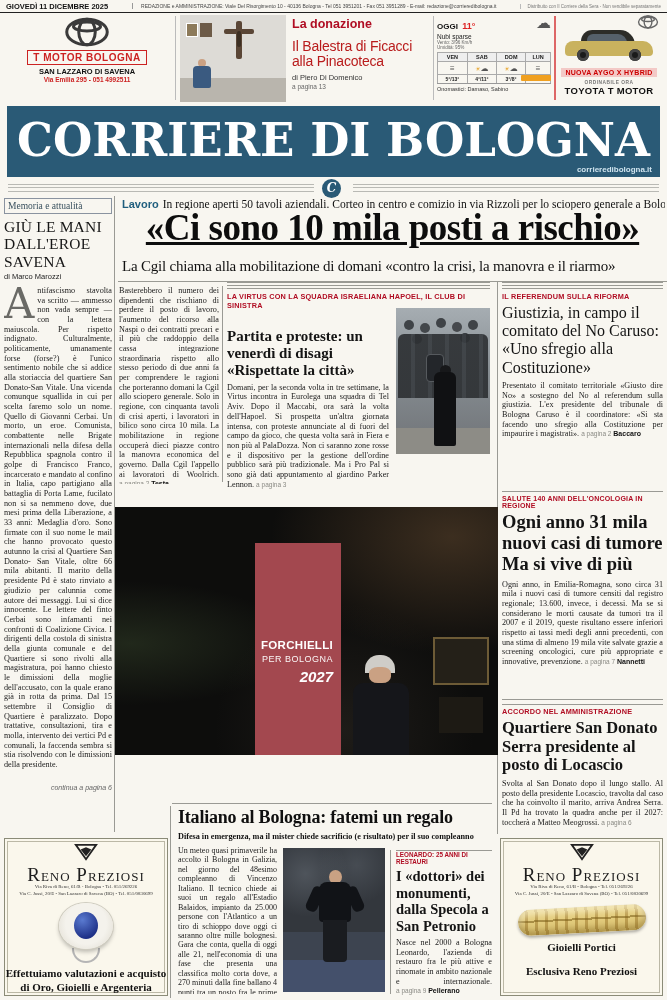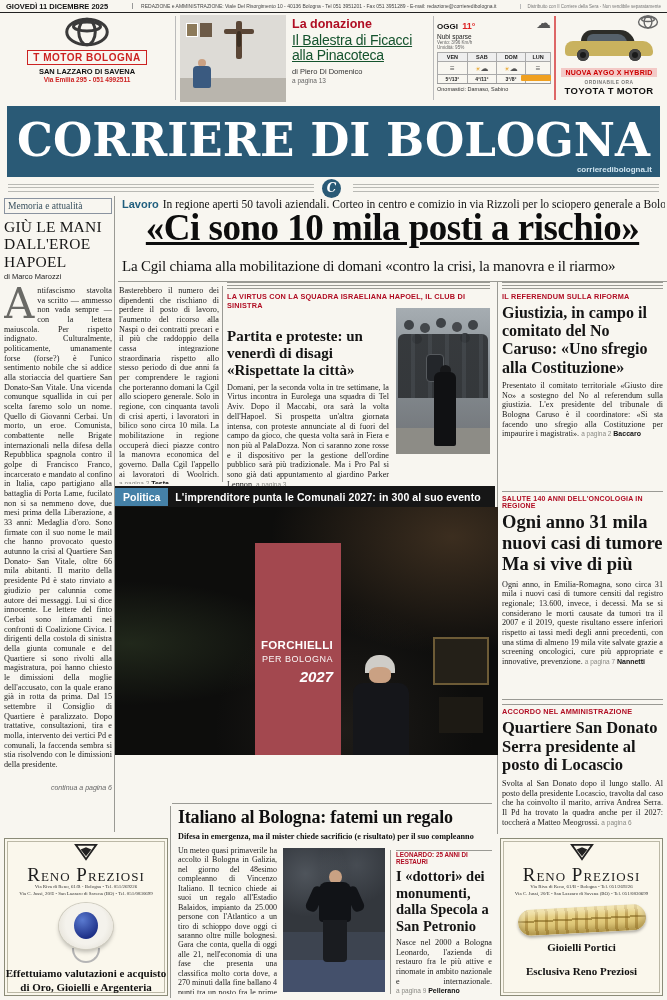--- a/index.html
+++ b/index.html
@@ -34,21 +34,21 @@
   #gphoto{left:180px;top:15px;width:106px;height:87px;background:linear-gradient(#dddbd6 0 72%,#b9b5ad 72% 100%);overflow:hidden;}
   .crux-v{position:absolute;left:56px;top:6px;width:6px;height:38px;background:#5a4636;border-radius:2px;}
   .crux-h{position:absolute;left:44px;top:14px;width:30px;height:5px;background:#5a4636;border-radius:2px;}
   .crux-f{position:absolute;left:57px;top:16px;width:4px;height:16px;background:#3c2f23;border-radius:2px;}
   .gman-h{position:absolute;left:18px;top:44px;width:8px;height:8px;border-radius:50%;background:#caa183;}
   .gman-b{position:absolute;left:13px;top:51px;width:18px;height:22px;border-radius:4px 4px 2px 2px;background:#3a5a80;}
   .gart{position:absolute;left:6px;top:8px;width:10px;height:12px;background:#8c7a5a;border:1px solid #fff;box-shadow:14px 0 0 #6d5b48;}
 
   #dona{left:292px;top:17px;width:140px;height:84px;}
   #dona .k{font:bold 12.5px "Liberation Sans",sans-serif;color:#b00d23;}
-  #dona .t{font:300 14px "Liberation Sans",sans-serif;color:#14532d;line-height:1.08;margin-top:2px;letter-spacing:-.2px;text-decoration:underline;}
+  #dona .t{font:300 14px "Liberation Sans",sans-serif;color:#b91c1c;line-height:1.08;margin-top:8px;letter-spacing:-.2px;}
   #dona .b{font:7.5px "Liberation Sans",sans-serif;color:#333;margin-top:4px;}
   #dona .p{font:6.5px "Liberation Sans",sans-serif;color:#666;margin-top:1px;}
 
   #weather{left:437px;top:15px;width:114px;height:87px;font-family:"Liberation Sans",sans-serif;}
   #weather .r1{display:flex;justify-content:space-between;}
   #weather .oggi{font-weight:bold;font-size:8px;color:#111;}
   #weather .temp{color:#d22;font-weight:bold;font-size:9px;}
   #weather .cond{font-size:6.5px;color:#222;}
   #weather .sm{font-size:4.6px;color:#666;}
   #weather .cloud{position:relative;font-size:15px;color:#555;line-height:1;}
@@ -113,21 +113,21 @@
   .pbodies{position:absolute;top:26px;left:2px;right:2px;height:64px;border-radius:6px 6px 0 0;
            background:repeating-linear-gradient(90deg,#2e3134 0 13px,#3a3e42 13px 17px);opacity:.92;}
   .shield{position:absolute;top:46px;left:30px;width:16px;height:26px;border-radius:4px;background:#23262a;border:1px solid #565a5e;}
   .cman{position:absolute;bottom:8px;left:38px;width:22px;height:74px;border-radius:6px 6px 2px 2px;background:#101113;}
   .cman-h{position:absolute;bottom:78px;left:44px;width:11px;height:11px;border-radius:50%;background:#17181a;}
   .pground{position:absolute;bottom:0;left:0;right:0;height:26px;background:#8d8c86;}
 
   
   #refer{left:502px;top:282px;width:161px;}
   #refer .kick{margin-top:3px;font-size:7.3px;}
-  #refer .head{font-size:16px;font-weight:bold;line-height:1.14;color:#141414;margin-top:3px;}
+  #refer .head{font-size:16px;font-weight:normal;line-height:1.14;color:#141414;margin-top:3px;}
   #refer .body{margin-top:4px;}
   #refphoto{float:right;width:64px;height:78px;margin:2px 0 2px 4px;position:relative;background:#e6e4df;overflow:hidden;}
   #refphoto .ptxt{position:absolute;left:2px;top:2px;width:40px;font:bold 10px "Liberation Sans",sans-serif;color:#c22;line-height:1;}
   .rf-hair{position:absolute;left:18px;top:22px;width:26px;height:14px;border-radius:10px 10px 0 0;background:#e8e6e2;}
   .rf-face{position:absolute;left:21px;top:28px;width:20px;height:22px;border-radius:45%;background:#d9a685;}
   .rf-suit{position:absolute;left:10px;top:48px;width:42px;height:30px;border-radius:8px 8px 0 0;background:#6c7583;}
   .rf-mic{position:absolute;left:28px;top:58px;width:7px;height:7px;border-radius:50%;background:#c22;}
 
   
   #salute{left:502px;top:491px;width:161px;}
@@ -298,21 +298,21 @@
 
   <div class="abs" id="masthead">
     <div class="title">CORRIERE DI BOLOGNA</div>
     <div class="site">corrieredibologna.it</div>
   </div>
   <div class="medl" style="left:8px;width:306px"></div>
   <div class="medl" style="left:353px;width:306px"></div>
   <div id="medal">C</div>
 
   <div class="abs" id="op-label">Memoria e attualità</div>
-  <div class="abs" id="op-head">GIÙ LE MANI DALL'EROE HAPOEL</div>
+  <div class="abs" id="op-head">GIÙ LE MANI DALL'EROE SAVENA</div>
   <div class="abs" id="op-by">di Marco Marozzi</div>
   <div class="abs bodytxt just" id="op-body">
     <span class="drop">A</span><span>ntifascismo stavolta va scritto — ammesso non vada sempre — con la lettera maiuscola. Per rispetto indignato. Culturalmente, politicamente, umanamente forse (forse?) è l'unico sentimento nobile che si addice alla storiaccia del quartiere San Donato-San Vitale. Una vicenda comunque squallida in cui per scelta faremo solo un nome. Quello di Giovanni Cerbai. Un morto, un eroe. Comunista, combattente nelle Brigate internazionali nella difesa della Repubblica spagnola contro il golpe di Francisco Franco, incarcerato e mandato al confino in Italia, capo partigiano alla battaglia di Porta Lame, fucilato non si sa nemmeno dove, due mesi prima della Liberazione, a 33 anni: Medaglia d'oro. Sono firmate con il suo nome le mail che hanno provocato questo autunno la crisi al Quartiere San Donato- San Vitale, oltre 66 mila abitanti. Il marito della presidente Pd è stato rinviato a giudizio per calunnia come autore dei messaggi. Lui si dice innocente. Le lettere del finto Cerbai sono infamanti nei confronti di Coalizione Civica. I dirigenti della costola di sinistra della giunta comunale e del Quartiere si sono rivolti alla magistratura, poi hanno chiesto le dimissioni della moglie dell'accusato, con la quale erano già in rotta da prima. Dal 15 settembre il Consiglio di Quartiere è paralizzato. Dopo trattative, consultazioni, tira e molla, intervento dei vertici Pd e comunali, la faccenda sembra si stia risolvendo con le dimissioni della presidente.</span>
   </div>
   <div class="abs" id="op-cont">continua a pagina 6</div>
 
   <div class="vr" style="left:114px;top:196px;height:636px"></div>
 
   <div class="abs" id="lead-kick">
     <span class="lbl">Lavoro</span><span>In regione aperti 50 tavoli aziendali. Corteo in centro e comizio in via Rizzoli per lo sciopero generale a Bologna</span>
@@ -371,24 +371,20 @@
 
   <div class="abs" id="sandon">
     <div class="kick kick-red">ACCORDO NEL AMMINISTRAZIONE</div>
     <div class="head">Quartiere San Donato Serra presidente al posto di Locascio</div>
     <div class="body bodytxt just">
       <span>Svolta al San Donato dopo il lungo stallo. Al posto della presidente Locascio, travolta dal caso che ha coinvolto il marito, arriva Andrea Serra. Il Pd ha trovato la quadra anche per il 2027: toccherà a Matteo Meogrossi.</span>
       <span class="pref"><span>a pagina 6</span></span>
     </div>
   </div>
 
-  <div class="abs" id="polbar">
-    <span class="badge">Politica</span>
-    <span class="txt">L'imprenditore punta le Comunali 2027: in 300 al suo evento</span>
-  </div>
   <div class="abs" id="fphoto">
     <div class="fframe"></div>
     <div id="fposter">
       <div class="l1">FORCHIELLI</div>
       <div class="l2">PER BOLOGNA</div>
       <div class="l3">2027</div>
     </div>
     <div class="fman-hair"></div>
     <div class="fman-face"></div>
     <div class="fman-body"></div>

